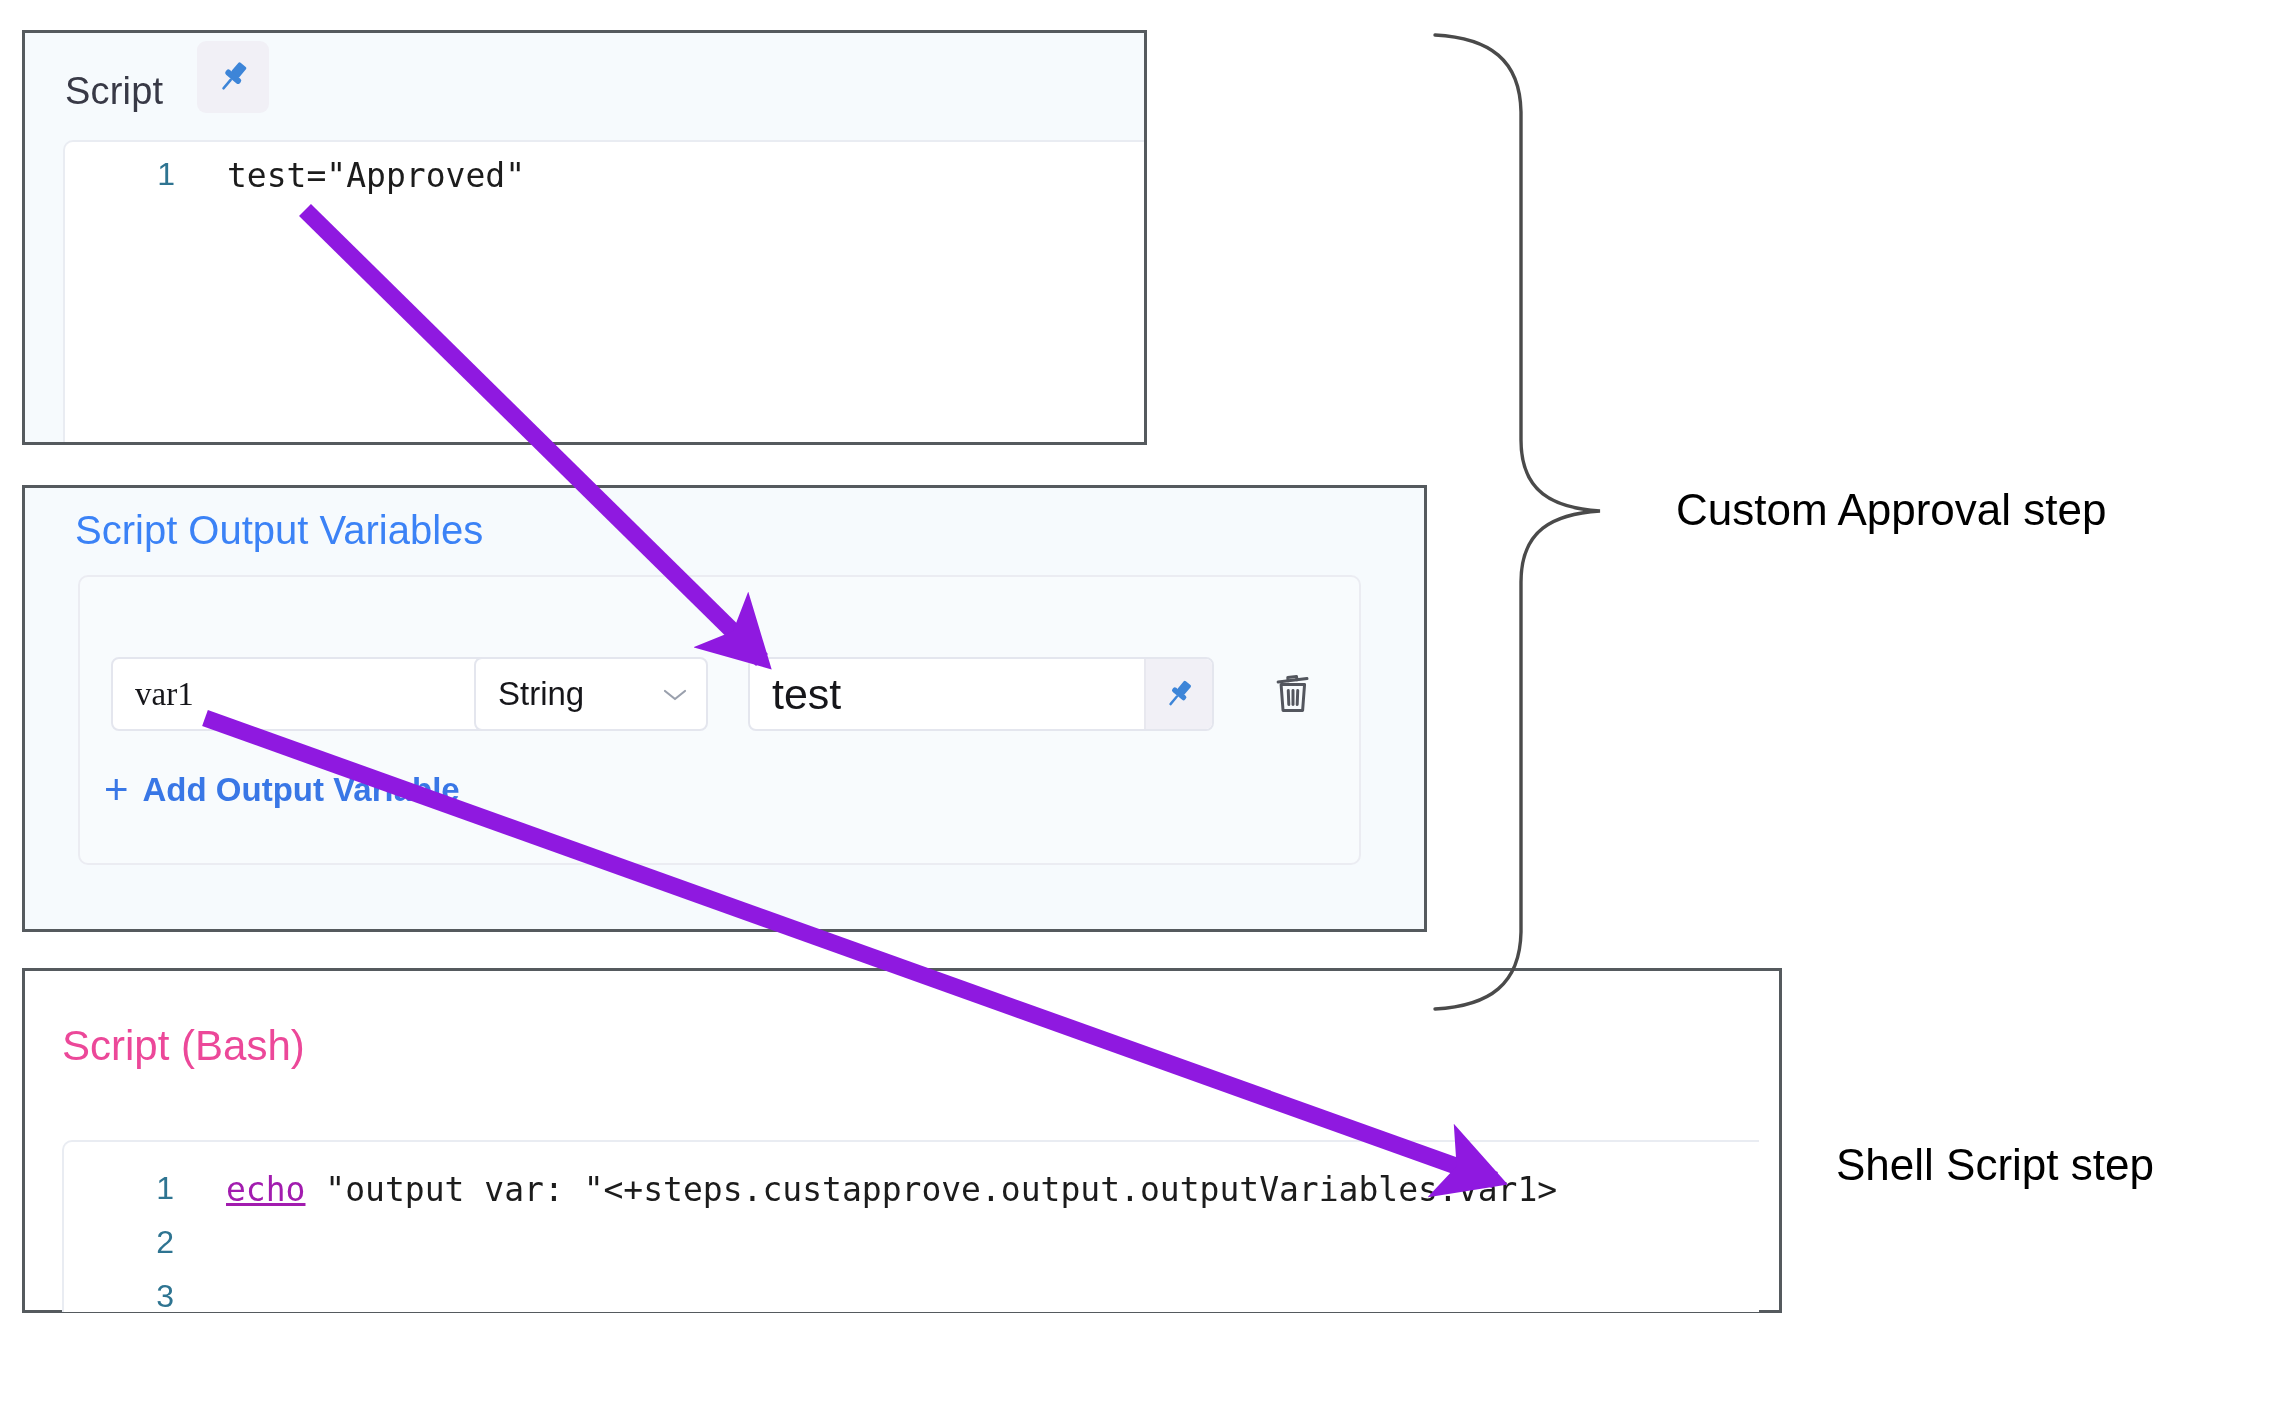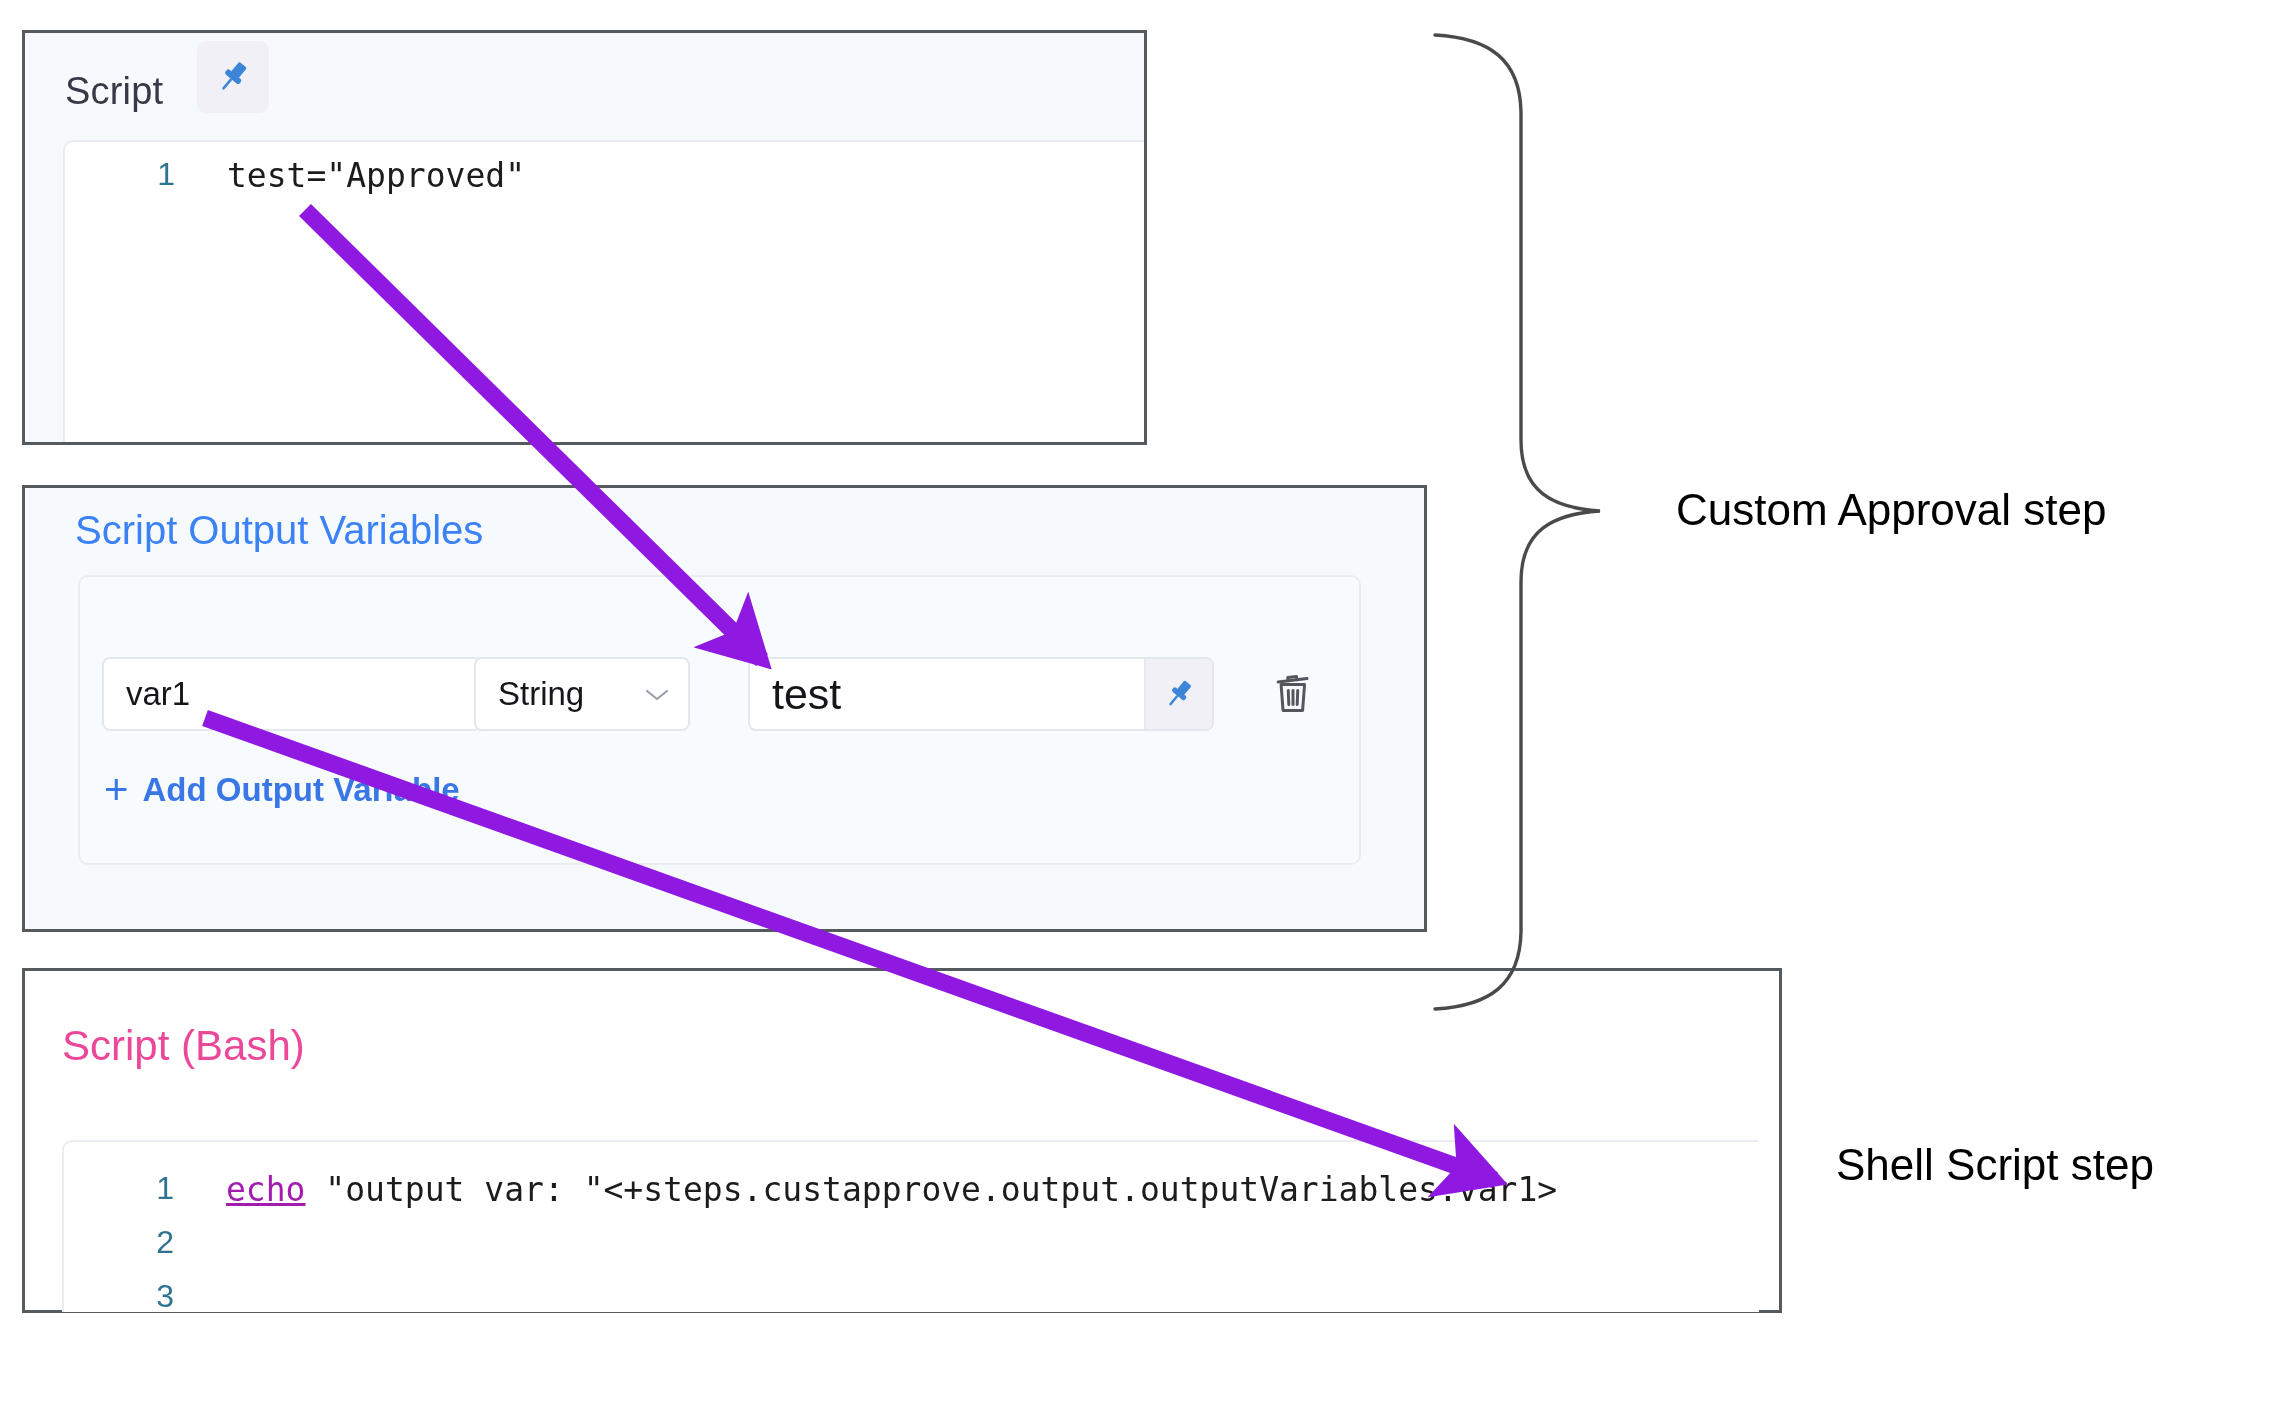--- a/index.html
+++ b/index.html
@@ -145,26 +145,27 @@
     border: 2px solid #e4e6ee;
     border-radius: 8px;
     height: 74px;
     display: flex;
     align-items: center;
     font-size: 33px;
     color: #16161a;
     padding-left: 22px;
   }
   .f-name {
-    left: 22px;
+    left: 31px;
     width: 380px;
+    font-family: Liberation Serif, serif;
   }
   .f-type {
     left: 394px;
-    width: 216px;
+    width: 234px;
     justify-content: space-between;
     padding-right: 18px;
   }
   .chev {
     color: #9aa0ad;
     font-size: 26px;
     line-height: 1;
   }
   .f-value-wrap {
     position: absolute;

